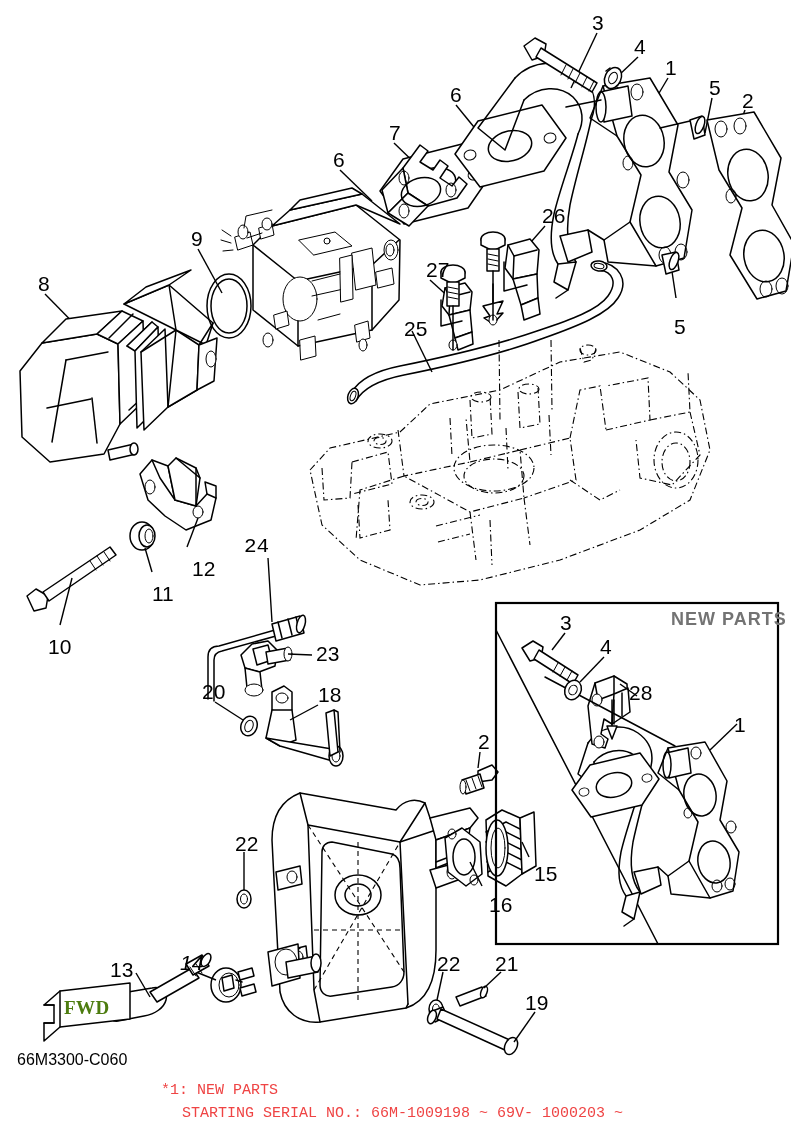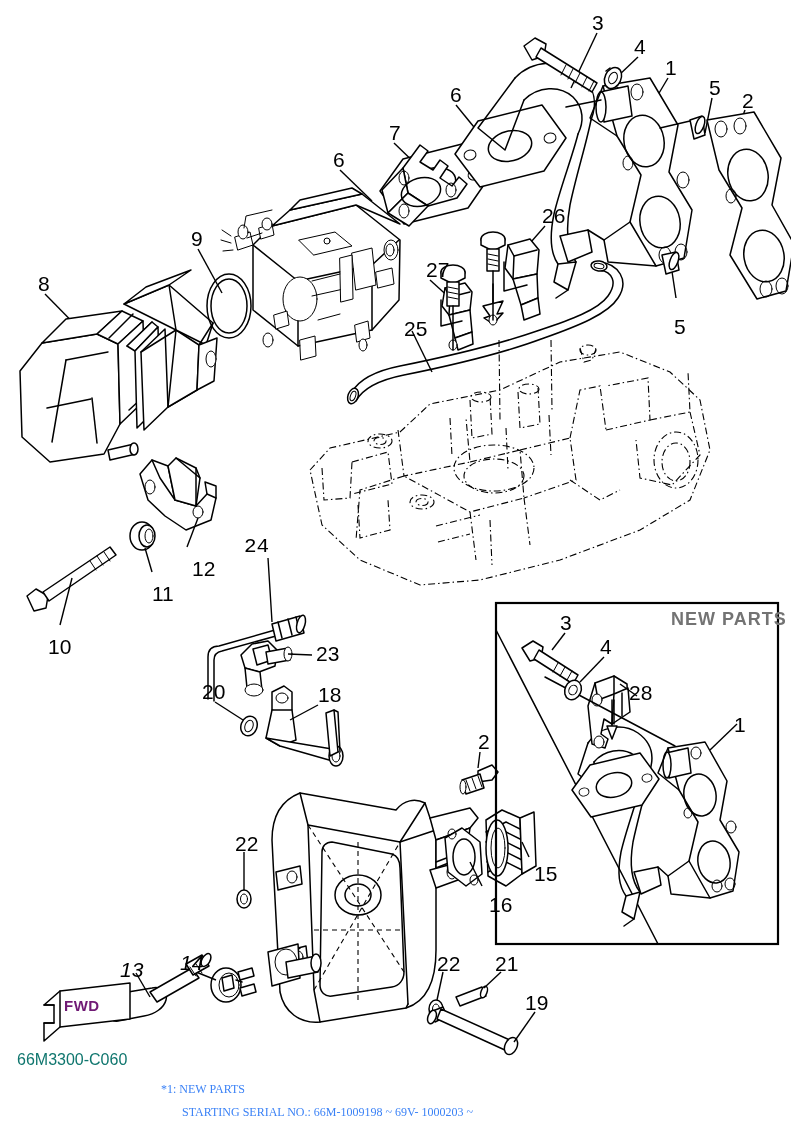--- a/index.html
+++ b/index.html
@@ -1,23 +1,23 @@
 <!DOCTYPE html>
 <html><head>
 <meta charset="utf-8">
 <style>
   html,body{margin:0;padding:0;background:#ffffff;}
   body{font-family:"Liberation Sans",sans-serif;color:#000;}
   #page{position:relative;width:791px;height:1124px;overflow:hidden;background:#fff;}
   #art{position:absolute;left:0;top:0;width:791px;height:1124px;}
   .callout{position:absolute;font-family:"Liberation Sans",sans-serif;font-size:21px;font-weight:400;color:#000;line-height:1;letter-spacing:0px;white-space:nowrap;}
   .newparts-label{position:absolute;font-family:Liberation Sans, sans-serif;font-size:18px;font-weight:bold;letter-spacing:1px;color:#737373;white-space:nowrap;}
-  .partno{position:absolute;font-family:"Liberation Sans",sans-serif;font-size:16px;color:#0f766e;white-space:nowrap;}
-  .footnote{position:absolute;font-family:Liberation Serif, serif;font-size:12px;color:#3b82f6;white-space:nowrap;}
-  .fwd-text{position:absolute;font-family:Liberation Sans, sans-serif;font-size:15px;font-weight:bold;color:#701a75;white-space:nowrap;}
+  .partno{position:absolute;font-family:"Liberation Sans",sans-serif;font-size:16px;color:#000000;white-space:nowrap;}
+  .footnote{position:absolute;font-family:Liberation Mono, monospace;font-size:15px;color:#ef4444;white-space:nowrap;}
+  .fwd-text{position:absolute;font-family:Liberation Serif, serif;font-size:19px;font-weight:bold;color:#4d7c0f;white-space:nowrap;}
 </style>
 </head>
 <body>
 
 <div id="page">
 
   <svg id="art" viewBox="0 0 791 1124">
     <defs>
       <style>
         .ln{fill:none;stroke:#000;stroke-width:1.5;stroke-linejoin:round;stroke-linecap:round;}
@@ -566,21 +566,21 @@
     <span class="callout" style="left:48px;top:636px;">10</span>
     <span class="callout" style="left:244px;top:536px;font-family:Liberation Mono, monospace;">24</span>
     <span class="callout" style="left:316px;top:643px;">23</span>
     <span class="callout" style="left:202px;top:681px;">20</span>
     <span class="callout" style="left:318px;top:684px;">18</span>
     <span class="callout" style="left:478px;top:731px;">2</span>
     <span class="callout" style="left:235px;top:833px;">22</span>
     <span class="callout" style="left:534px;top:863px;">15</span>
     <span class="callout" style="left:489px;top:894px;">16</span>
     <span class="callout" style="left:180px;top:952px;font-style:italic;">14</span>
-    <span class="callout" style="left:120px;top:959px;font-style:italic;">13</span>
+    <span class="callout" style="left:110px;top:959px;">13</span>
     <span class="callout" style="left:437px;top:953px;">22</span>
     <span class="callout" style="left:495px;top:953px;">21</span>
     <span class="callout" style="left:525px;top:992px;">19</span>
   </div>
 
   <div>
     <span class="callout" style="left:560px;top:612px;">3</span>
     <span class="callout" style="left:600px;top:636px;">4</span>
     <span class="callout" style="left:629px;top:682px;">28</span>
     <span class="callout" style="left:734px;top:714px;">1</span>

